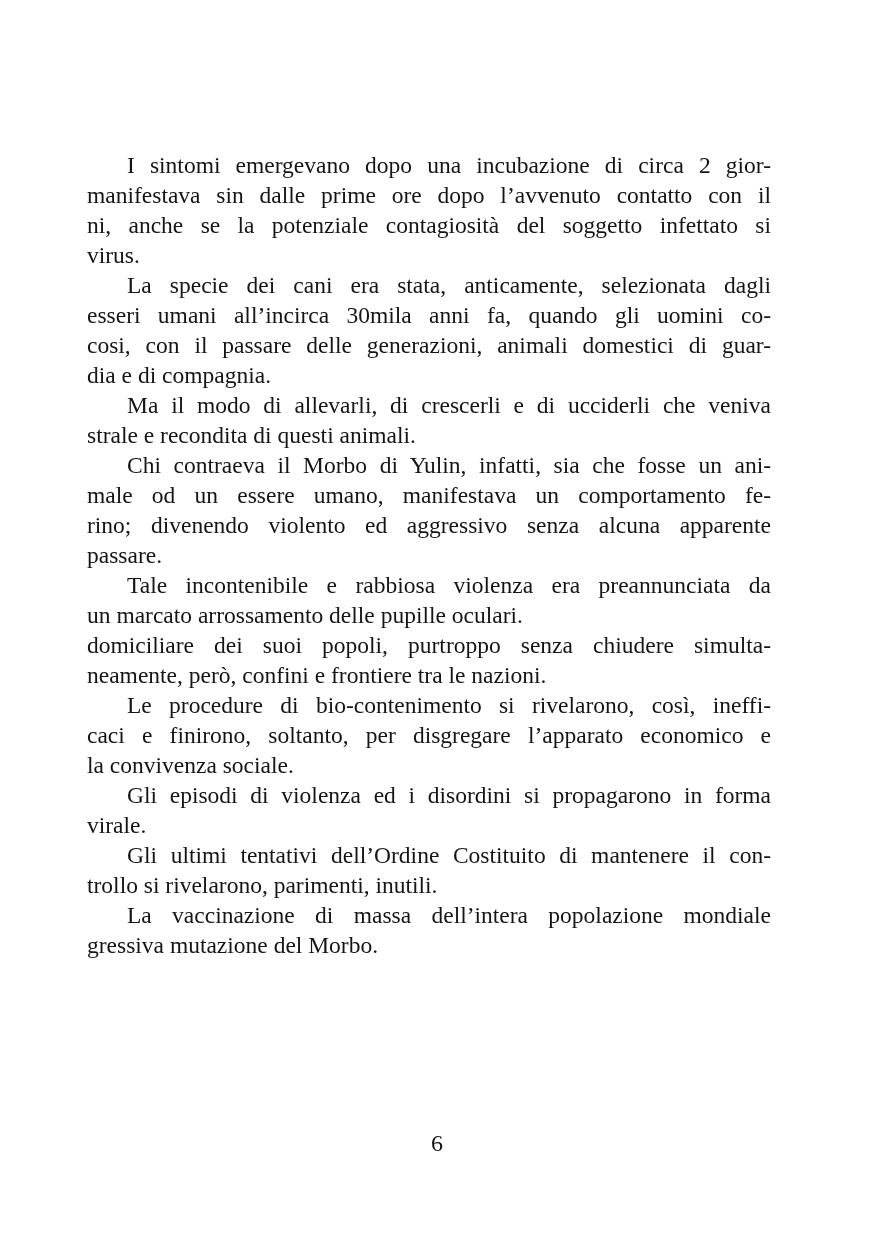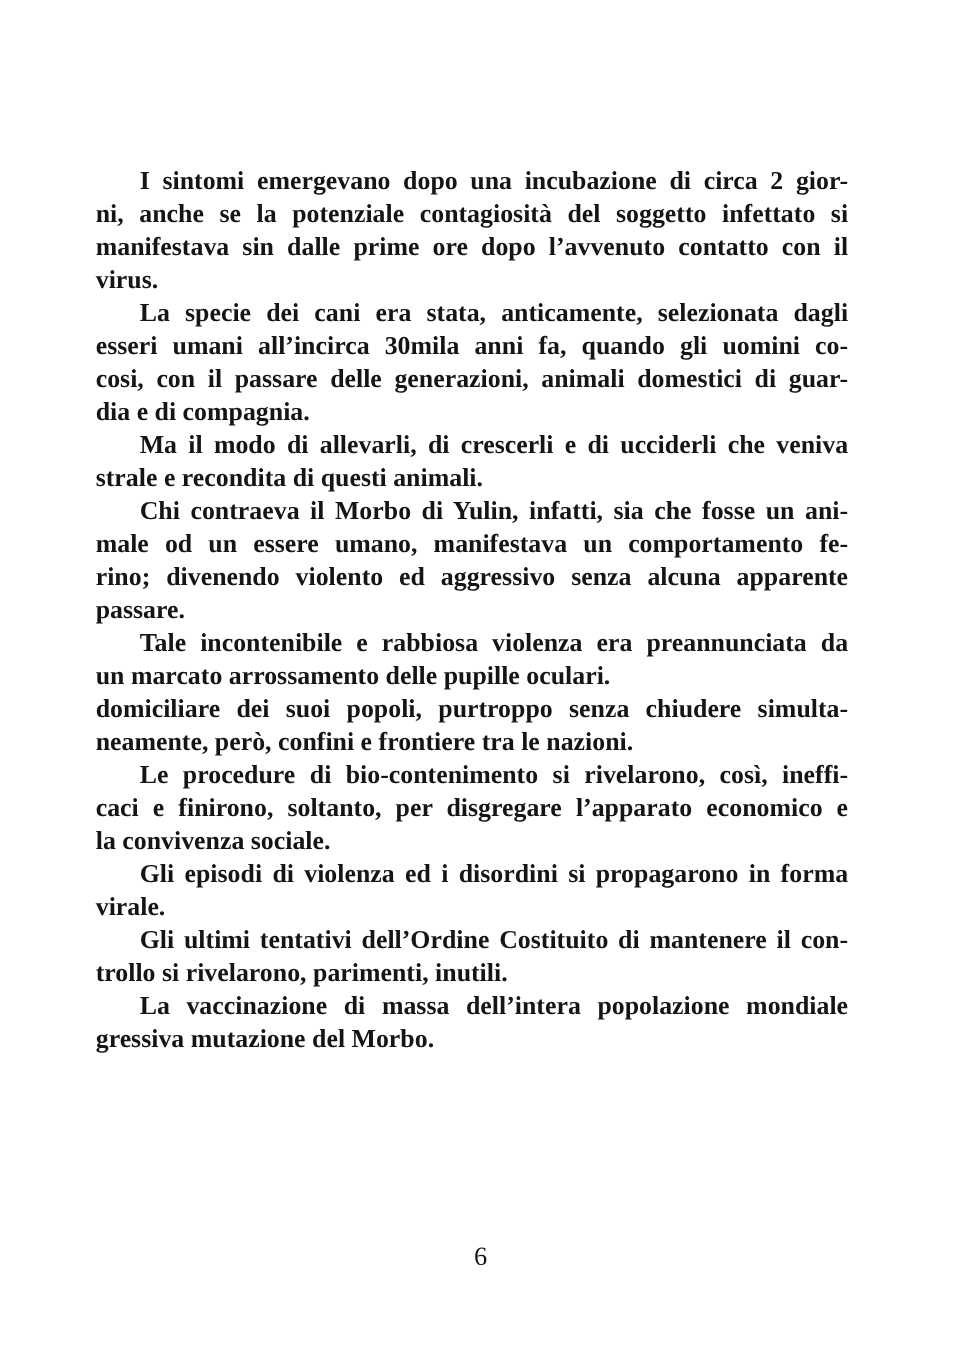--- a/index.html
+++ b/index.html
@@ -31,21 +31,20 @@
   .paragraph {
     margin: 0;
     padding: 0;
   }
   .line {
     text-align: justify;
     text-align-last: justify;
     text-justify: inter-word;
     white-space: nowrap;
     height: 30px;
-    font-weight: bold;
   }
   .line.last {
     text-align-last: left;
   }
   .line.indent {
     text-indent: 40px;
   }
   .page-number {
     position: absolute;
     left: 0;
@@ -57,22 +56,22 @@
     line-height: 30px;
   }
 </style>
 </head>
 <body>
 
 <div class="page">
   <div class="text-block">
       <div class="paragraph">
         <div class="line indent">I sintomi emergevano dopo una incubazione di circa 2 gior-</div>
+        <div class="line">manifestava sin dalle prime ore dopo l’avvenuto contatto con il</div>
         <div class="line">ni, anche se la potenziale contagiosità del soggetto infettato si</div>
-        <div class="line">manifestava sin dalle prime ore dopo l’avvenuto contatto con il</div>
         <div class="line last">virus.</div>
       </div>
       <div class="paragraph">
         <div class="line indent">La specie dei cani era stata, anticamente, selezionata dagli</div>
         <div class="line">esseri umani all’incirca 30mila anni fa, quando gli uomini co-</div>
         <div class="line">cosi, con il passare delle generazioni, animali domestici di guar-</div>
         <div class="line last">dia e di compagnia.</div>
       </div>
       <div class="paragraph">
         <div class="line indent">Ma il modo di allevarli, di crescerli e di ucciderli che veniva</div>

